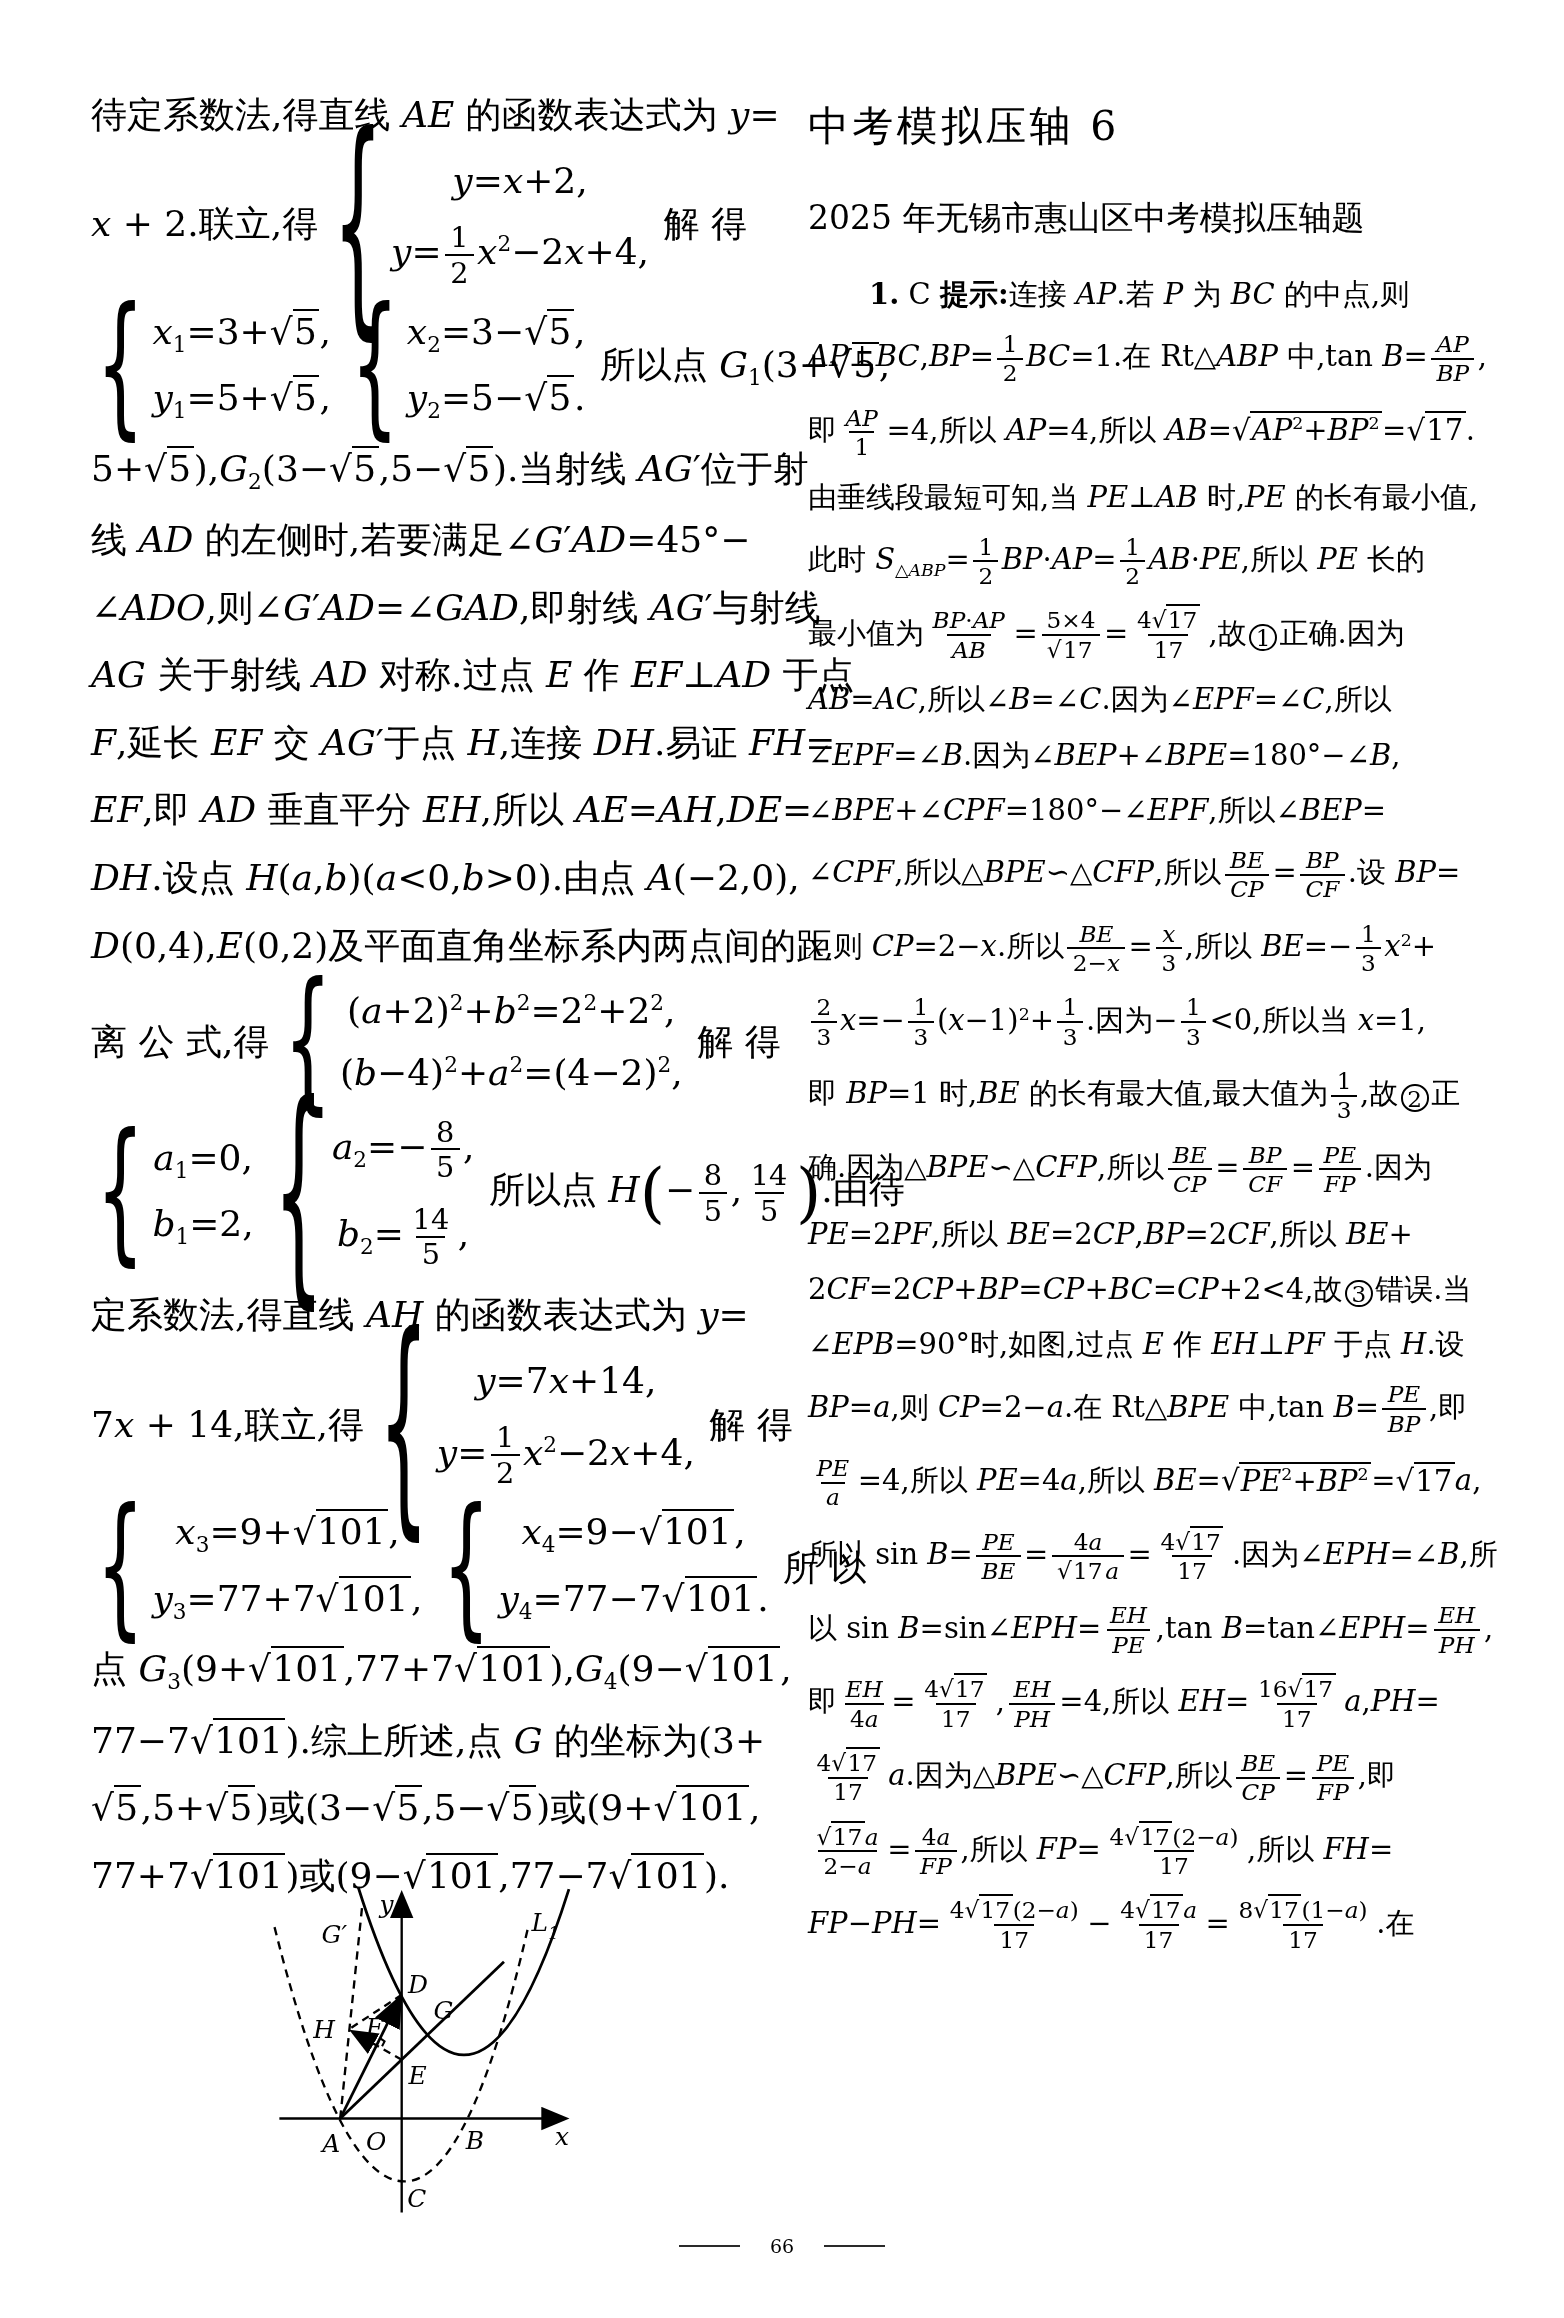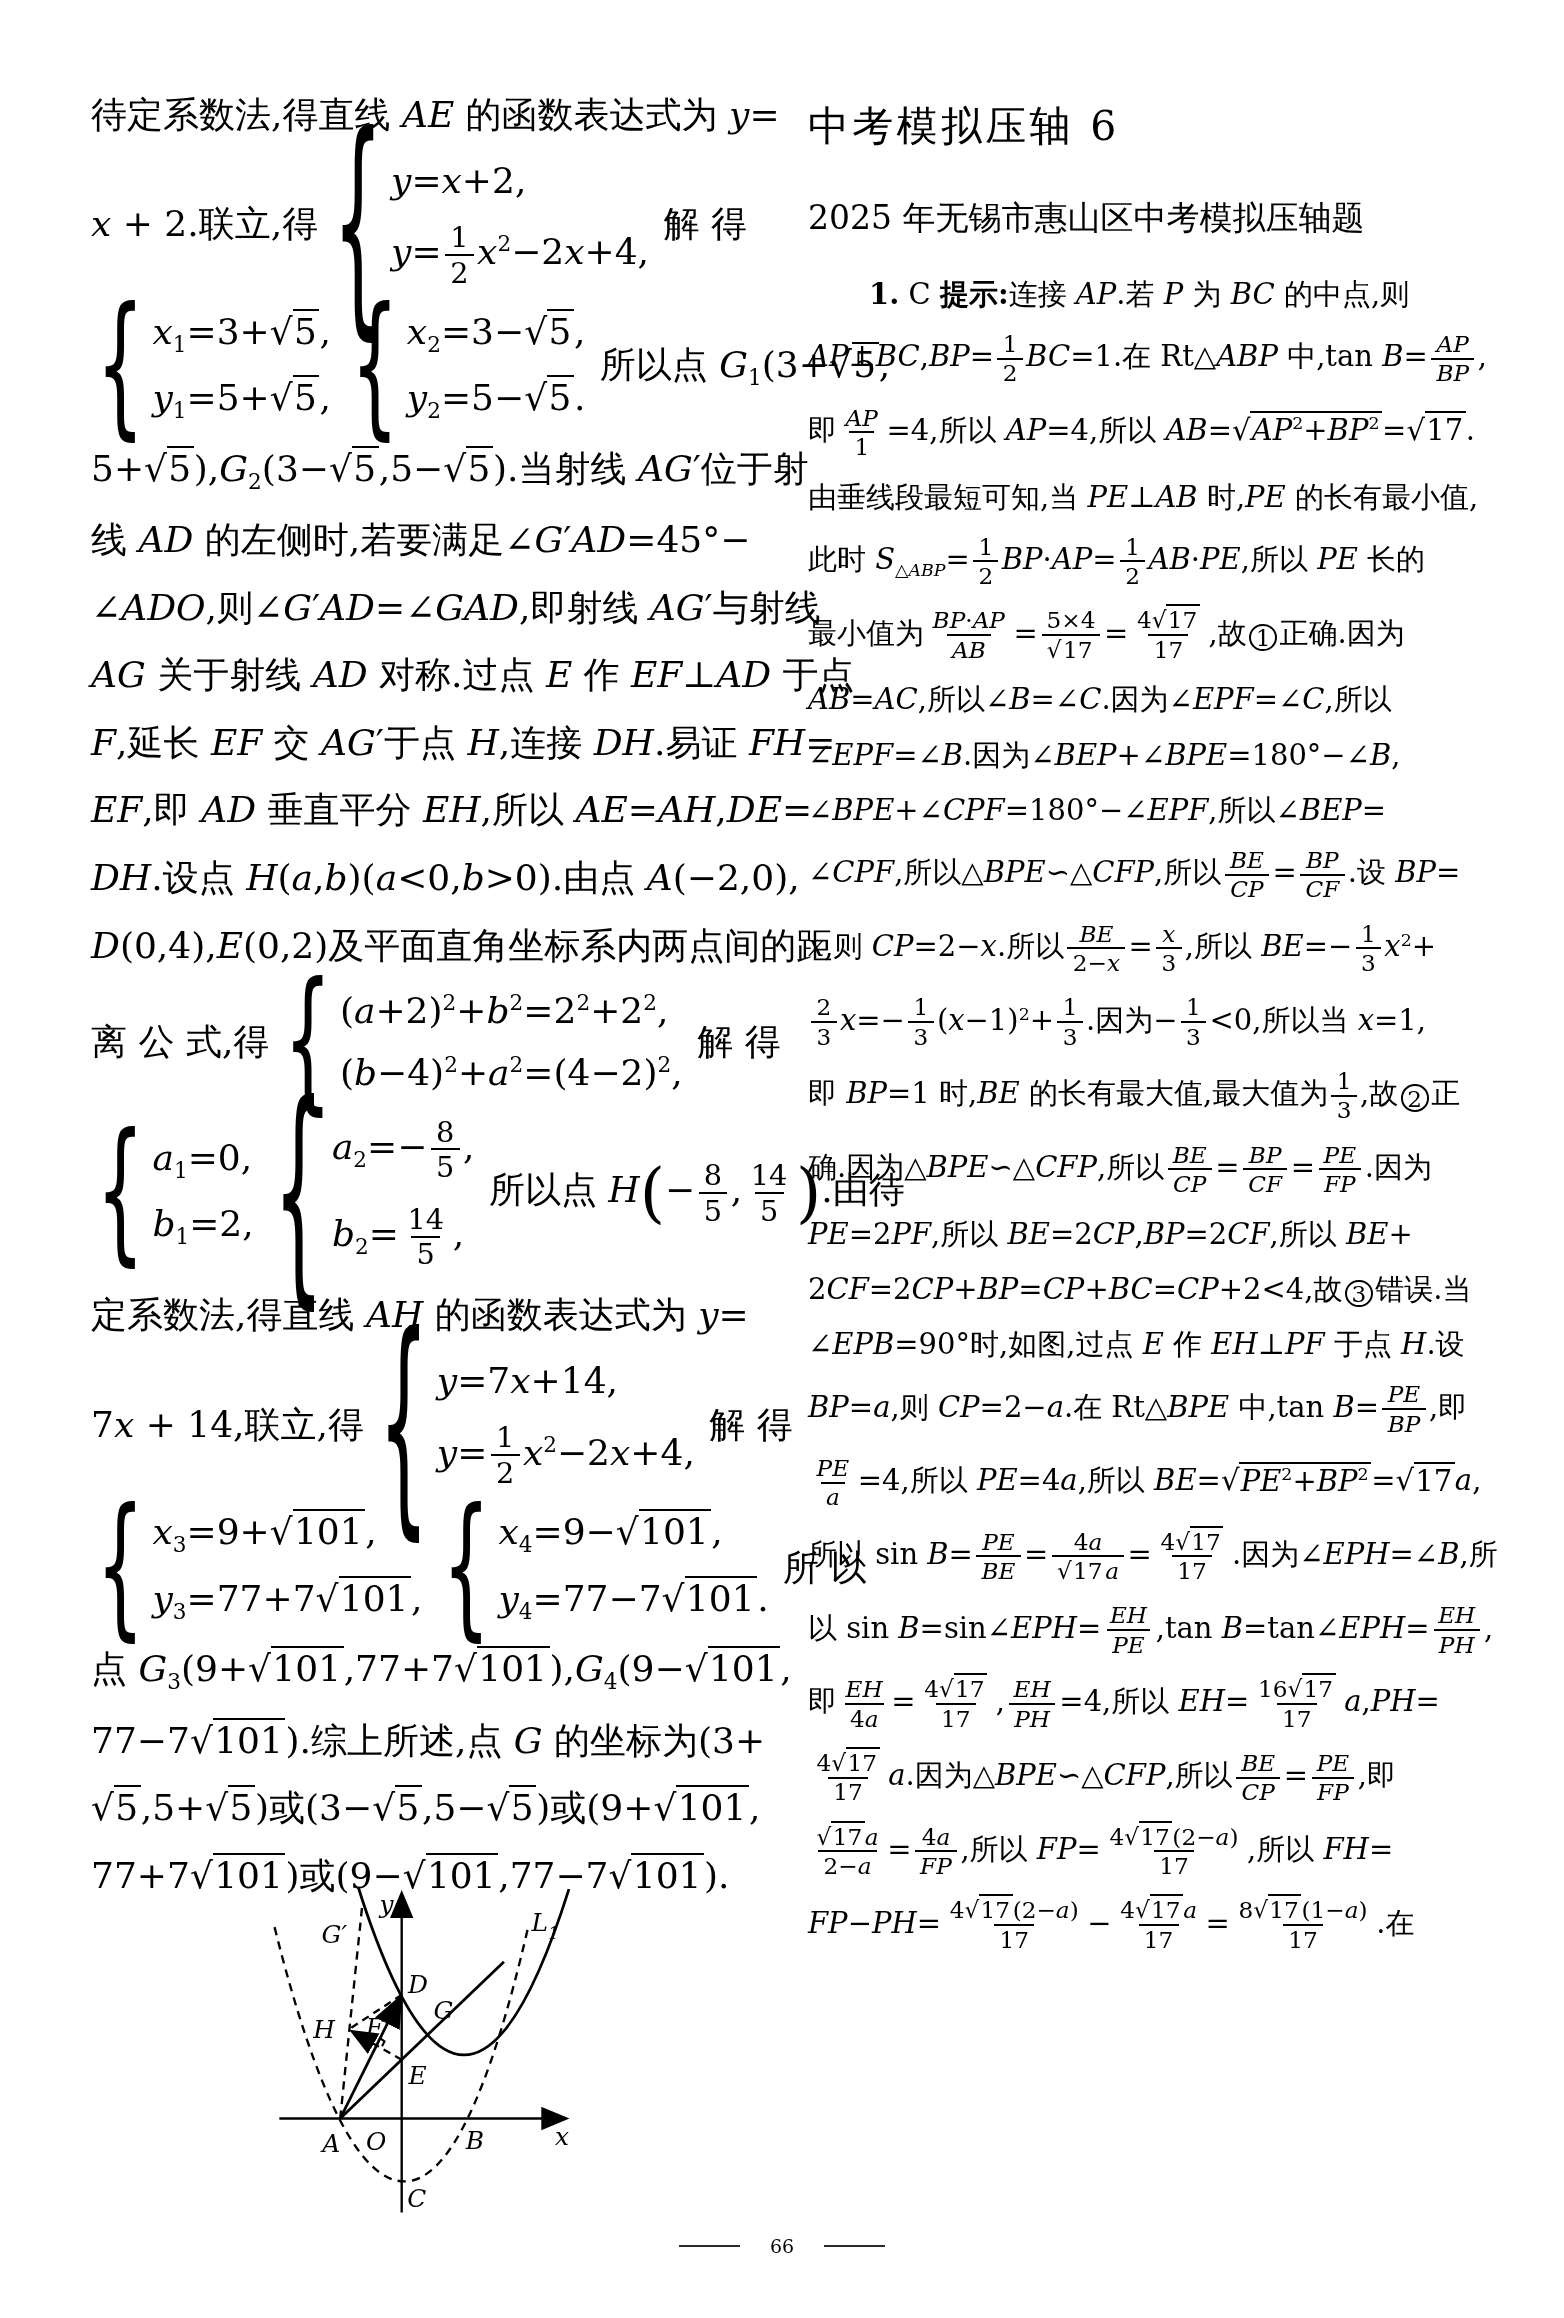--- a/index.html
+++ b/index.html
@@ -22,21 +22,21 @@
   
   .sq{white-space:nowrap;}
   .sq>span{border-top:2px solid #000;padding:0 2.6px 0 1.3px;}
   
   .cs,.csf{display:inline-flex;align-items:center;margin:0 5.3px;vertical-align:middle;}
   .cs>span:first-child,.csf>span:first-child{display:inline-block;font-size:2.1em;font-weight:400;
      transform:scaleY(2.05);transform-origin:center;margin-right:8px;
      font-family:"DejaVu Sans","Liberation Sans",sans-serif;}
   .csf>span:first-child{transform:scaleY(3.0);font-size:2.2em;}
   .cs>span:last-child,.csf>span:last-child{display:inline-flex;flex-direction:column;
-     align-items:flex-start;row-gap:0.5em;text-align:left;}
+     align-items:center;row-gap:0.5em;text-align:left;}
   .cs>span:last-child>span,.csf>span:last-child>span{display:block;line-height:1.22;}
   sup{font-size:0.6em;} sub{font-size:0.6em;}
   .cn{display:inline-flex;width:1.02em;height:1.02em;border:2px solid #000;border-radius:50%;
       align-items:center;justify-content:center;font-size:0.8em;line-height:1;
       vertical-align:-0.12em;margin:0 2.6px;}
   .bp{font-size:1.8em;vertical-align:middle;font-weight:300;}
   b{font-weight:700;}
   .fig{position:absolute;left:269px;top:1882px;}
   .footer{position:absolute;left:0;top:2235px;width:100%;display:flex;align-items:center;
           justify-content:center;gap:30px;font-size:19px;}

